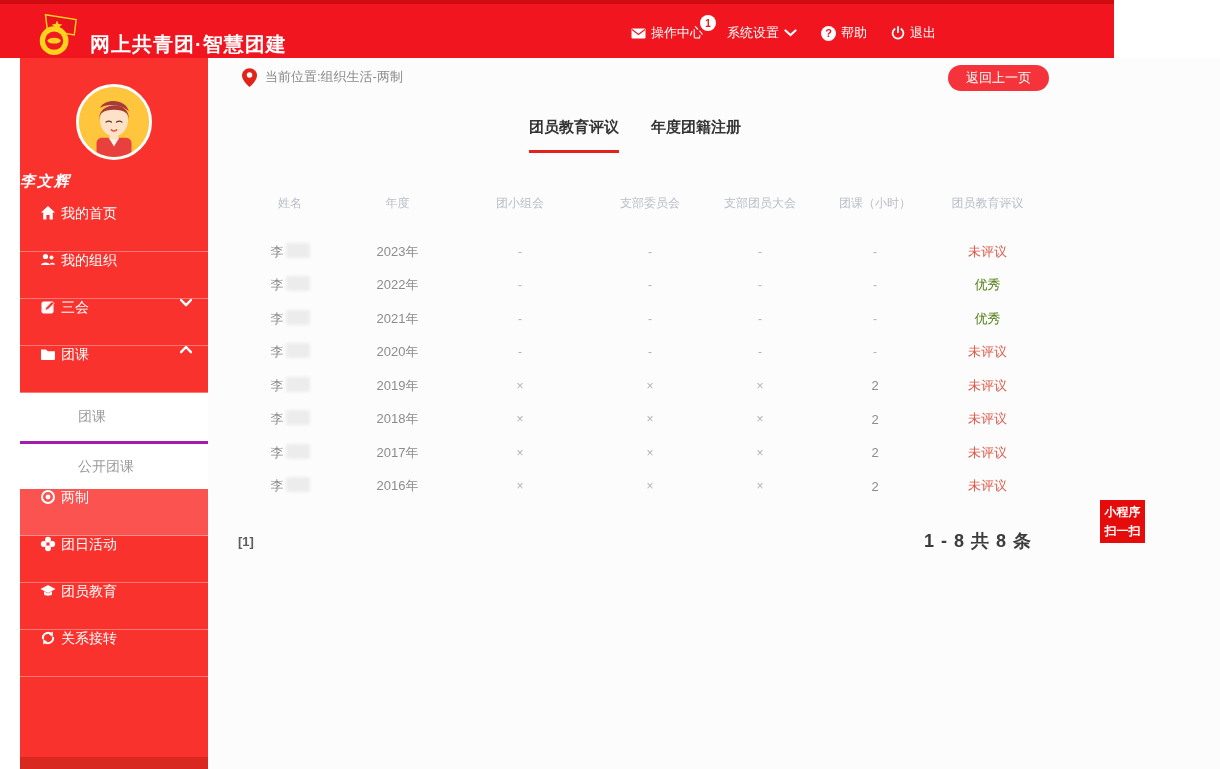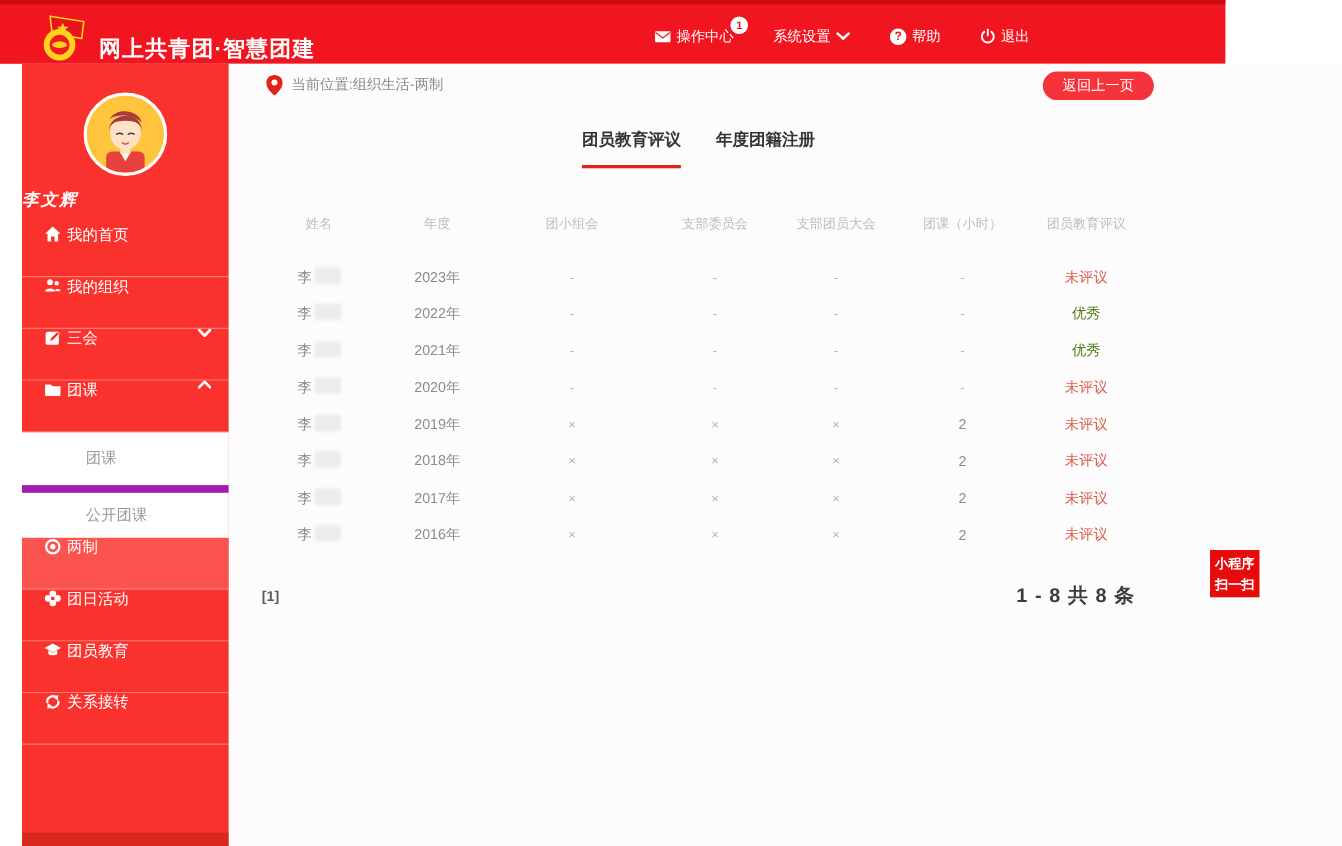--- a/index.html
+++ b/index.html
@@ -12,21 +12,21 @@
   }
   
   .topbar {
     position:absolute; top:0; left:0; width:1114px; height:58px;
     background:#f0151f;
     border-top:4px solid #cf0a10;
     display:flex; align-items:flex-end;
   }
   .logo { width:46px; height:48px; margin-left:34px; flex:0 0 auto; }
   .app-title { color:#ffffff; font-size:20px; font-weight:bold; margin-left:10px; letter-spacing:1px; }
-  .topnav { position:absolute; right:178px; top:0; height:58px; display:flex; align-items:center; gap:36px; }
+  .topnav { position:absolute; right:178px; top:0; height:58px; display:flex; align-items:center; gap:24px; }
   .topnav-item { color:#ffffff; font-size:13px; display:flex; align-items:center; gap:5px; cursor:pointer; position:relative; }
   .nav-badge {
     position:absolute; top:-9px; right:-13px;
     width:16px; height:16px; border-radius:50%;
     background:#ffffff; color:#e8131c; font-size:10px; font-weight:bold;
     display:flex; align-items:center; justify-content:center;
   }
   .q-circle {
     width:15px; height:15px; border-radius:50%; background:#ffffff;
     color:#e8131c; font-size:11px; font-weight:bold;
@@ -51,21 +51,21 @@
     cursor:pointer; position:relative;
   }
   .menu-item .mi-icon { width:16px; height:16px; margin-right:5px; flex:0 0 auto; }
   .menu-item .chev { position:absolute; right:16px; width:12px; height:8px; }
   .menu-item.active { background:#fb5350; }
   .submenu { background:#ffffff; }
   .submenu-item {
     height:48px; display:flex; align-items:center;
     padding-left:58px; color:#9a9a9a; font-size:14px; cursor:pointer;
   }
-  .submenu-item + .submenu-item { border-top:7px solid #a21caf; }
+  .submenu-item + .submenu-item { border-top:3px solid #a21caf; }
   .sidebar-footer { position:absolute; bottom:0; left:0; width:100%; height:12px; background:#d8281f; }
   
   .main { position:absolute; left:208px; top:58px; width:1012px; height:711px; background:#fcfcfc; }
   .breadcrumb-row { height:38px; display:flex; align-items:center; padding-left:34px; position:relative; }
   .breadcrumb-row .pin { width:15px; height:19px; margin-right:8px; }
   .breadcrumb-text { color:#8a8a8a; font-size:13px; }
   .back-btn {
     position:absolute; right:171px; top:7px;
     height:26px; padding:0 18px; border:none; border-radius:14px;
     background:#f4343a; color:#ffffff; font-size:13px; cursor:pointer;

